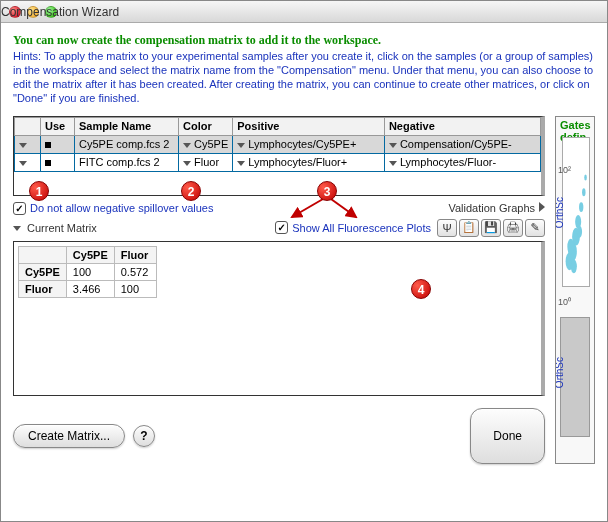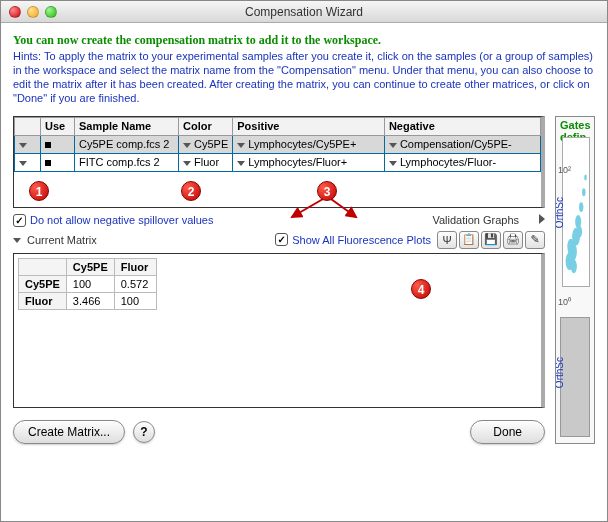--- a/index.html
+++ b/index.html
@@ -22,40 +22,40 @@
     display: flex;
     align-items: center;
     padding-left: 8px;
     position: relative;
   }
   .traffic { display: flex; gap: 6px; }
   .tl { width: 12px; height: 12px; border-radius: 50%; border:1px solid rgba(0,0,0,.2);}
   .red { background: radial-gradient(circle at 30% 30%, #ff8b84, #d0021b); }
   .yellow { background: radial-gradient(circle at 30% 30%, #ffe38b, #f5a623); }
   .green { background: radial-gradient(circle at 30% 30%, #9cf59c, #2dbb00); }
-  .title { position:absolute; left:0; right:0; text-align:center; font-size:12px; color:#333; pointer-events:none;}
+  .title { position:absolute; left:0; right:0; font-size:12px; color:#333; pointer-events:none;}
   .content { position:absolute; top:22px; bottom:0; left:0; right:0; padding:10px 12px; }
   .heading { color:#0a8d00; font-weight:bold; font-size:12px; line-height:1.3; font-family:Liberation Serif, serif;}
   .hints { color:#1a33bc; font-size:11px; line-height:1.3; margin-bottom:10px; }
   .mainrow { display:flex; gap:10px; }
   .leftcol { width:532px; }
   .rightcol { flex:1; border:1px solid #888; background:#f8f8f8; overflow:hidden; position:relative;}
-  .tablewrap { border:1px solid #333; background:#fff; height:92px; position:relative; border-right:4px solid #aaa;}
+  .tablewrap { border:1px solid #333; background:#fff; height:80px; position:relative; border-right:4px solid #aaa;}
   table.samples { border-collapse:collapse; width:100%; font-size:11px;}
   table.samples th { background:#f2f2f2; border:1px solid #999; padding:2px 4px; text-align:left; font-weight:bold; height:18px;}
   table.samples td { border:1px solid #0369a1; padding:2px 4px; height:18px; white-space:nowrap;}
   .dd { display:inline-block; width:0; height:0; border-left:4px solid transparent; border-right:4px solid transparent; border-top:5px solid #555; margin-right:3px; vertical-align:middle;}
   .rowsel { background:#d8d8d8;}
   .sq { display:inline-block; width:6px; height:6px; background:#000; vertical-align:middle;}
   .callout { position:absolute; width:20px; height:20px; border-radius:50%; background:radial-gradient(circle at 30% 30%, #ff5a4a, #c00000); color:#fff; font-weight:bold; text-align:center; line-height:20px; font-size:12px; border:1px solid #800; z-index:5;}
   .arrow { position:absolute; z-index:4; }
   .optrow { display:flex; justify-content:space-between; align-items:center; margin-top:6px; font-size:11px;}
   .chk { display:inline-flex; align-items:center; gap:4px; color:#1a33bc;}
   .chkbox { width:13px; height:13px; border:1px solid #555; border-radius:3px; background:#fff; display:inline-flex; align-items:center; justify-content:center; font-size:10px; color:#000; font-weight:bold;}
-  .valg { color:#333; display:inline-flex; align-items:flex-start; gap:20px;}
+  .valg { color:#333; display:inline-flex; align-items:flex-start; gap:4px;}
   .tri-right { width:0; height:0; border-top:5px solid transparent; border-bottom:5px solid transparent; border-left:6px solid #555;}
   .curmat { color:#333; margin-top:4px; display:flex; justify-content:space-between; align-items:center;}
   .iconbar { display:flex; gap:2px;}
   .iconbtn { width:20px; height:18px; border:1px solid #888; background:linear-gradient(#fdfdfd,#e2e2e2); border-radius:3px; display:flex; align-items:center; justify-content:center; font-size:11px;}
   .matrixwrap { border:1px solid #333; background:#fff; height:155px; margin-top:4px; border-right:4px solid #aaa; padding:4px;}
   table.matrix { border-collapse:collapse; font-size:11px;}
   table.matrix th, table.matrix td { border:1px solid #bbb; padding:2px 6px; min-width:42px; text-align:left;}
   table.matrix th { background:#f4f4f4;}
   .footer { display:flex; justify-content:space-between; margin-top:12px; align-items:center;}
   .btn { border:1px solid #888; border-radius:12px; background:linear-gradient(#fdfdfd,#dedede); padding:4px 14px; font-size:12px; box-shadow:0 1px 0 #fff inset, 0 1px 2px rgba(0,0,0,.2);}
@@ -191,21 +191,21 @@
             </tr>
           </tbody>
             </table>
         </div>
 
         <div class="footer">
           <span style="display:flex; gap:8px; align-items:center;">
             <button class="btn">Create Matrix...</button>
             <button class="btn round">?</button>
           </span>
-          <button class="btn" style="padding:4px 22px;text-align:center;">Done</button>
+          <button class="btn" style="padding:20px 22px;text-align:center;">Done</button>
         </div>
       </div>
 
       <div class="rightcol">
         <div class="gateslabel">Gates defin</div>
         <div class="plot">
           <svg viewBox="0 0 60 150" preserveAspectRatio="none">
             <g fill="#3fbad8" opacity="0.7">
               <circle cx="15" cy="125" r="9"></circle>
                 <circle cx="22" cy="115" r="10"></circle>

